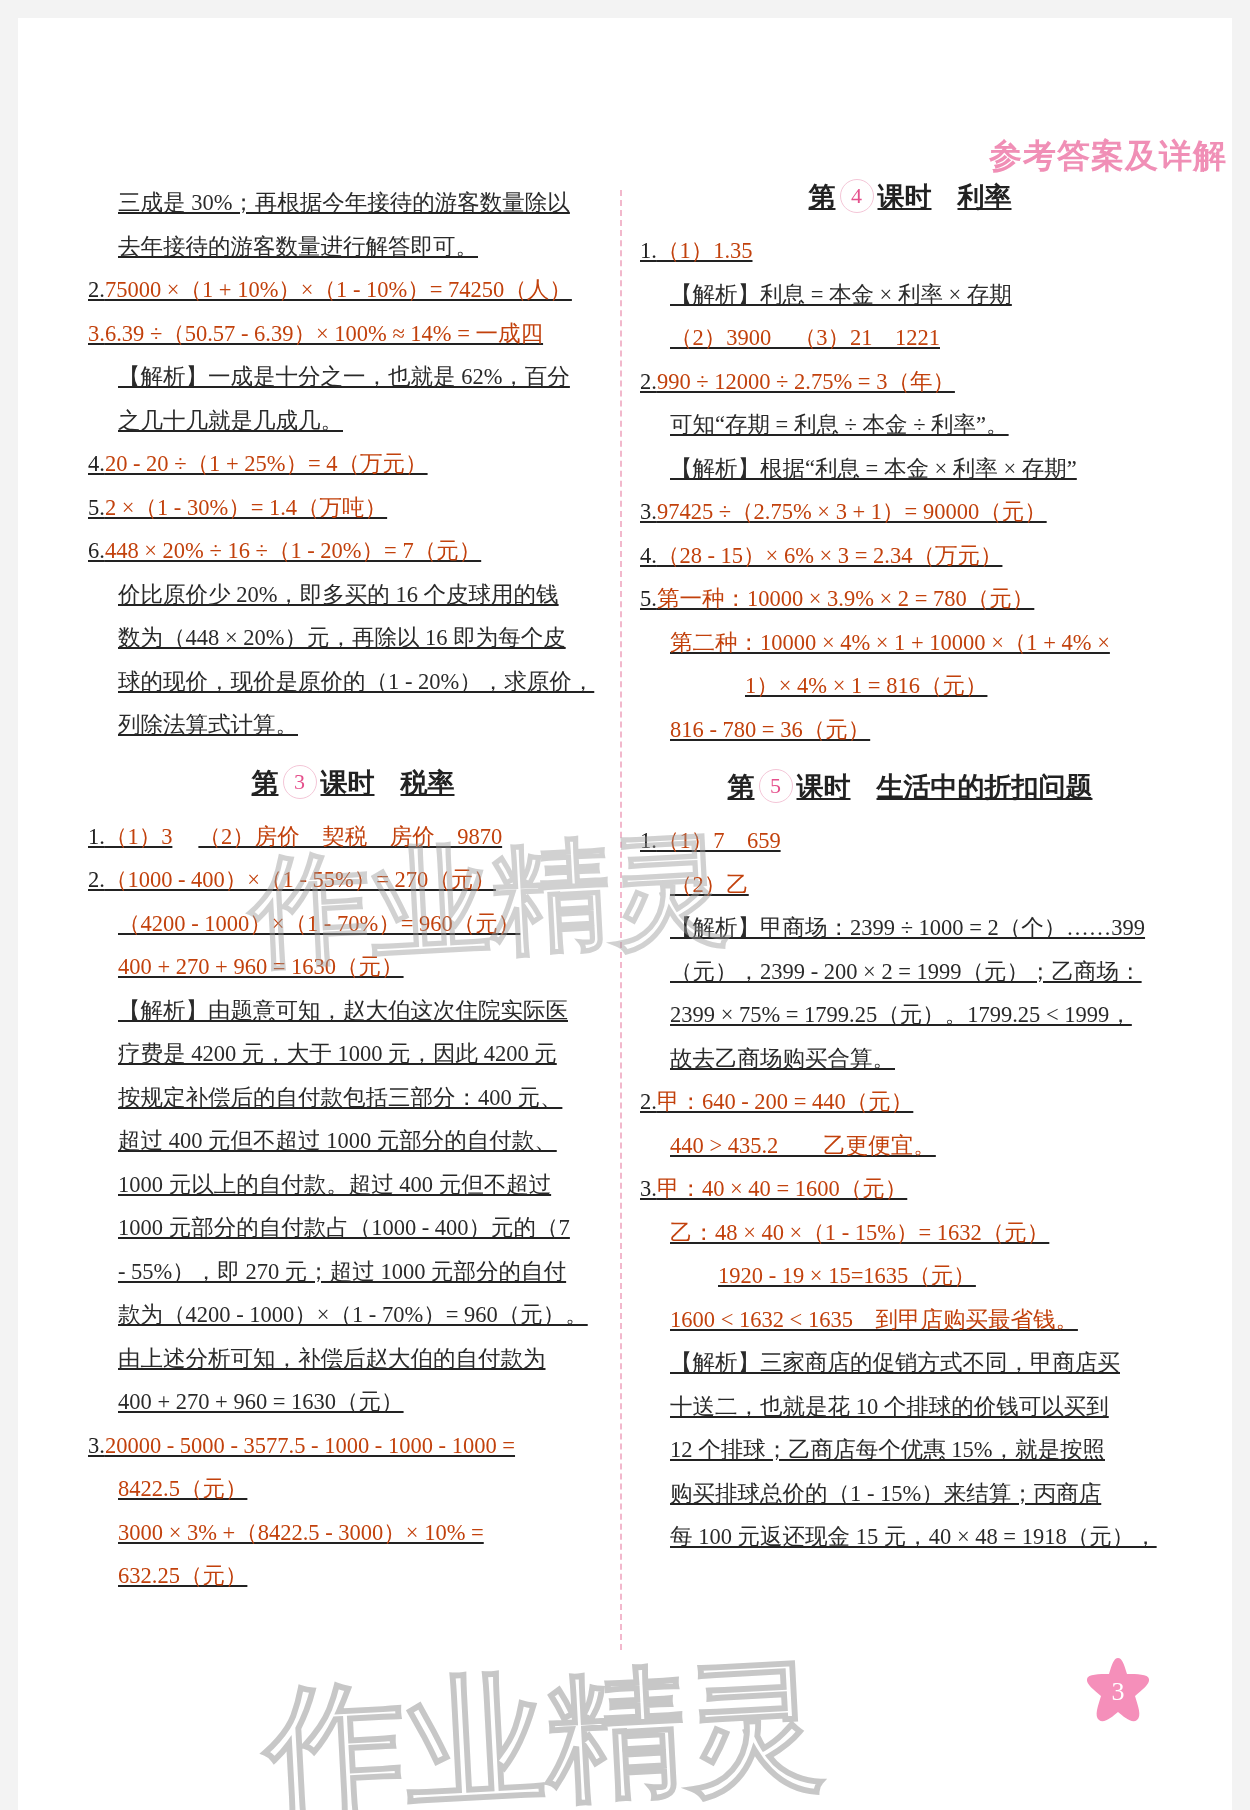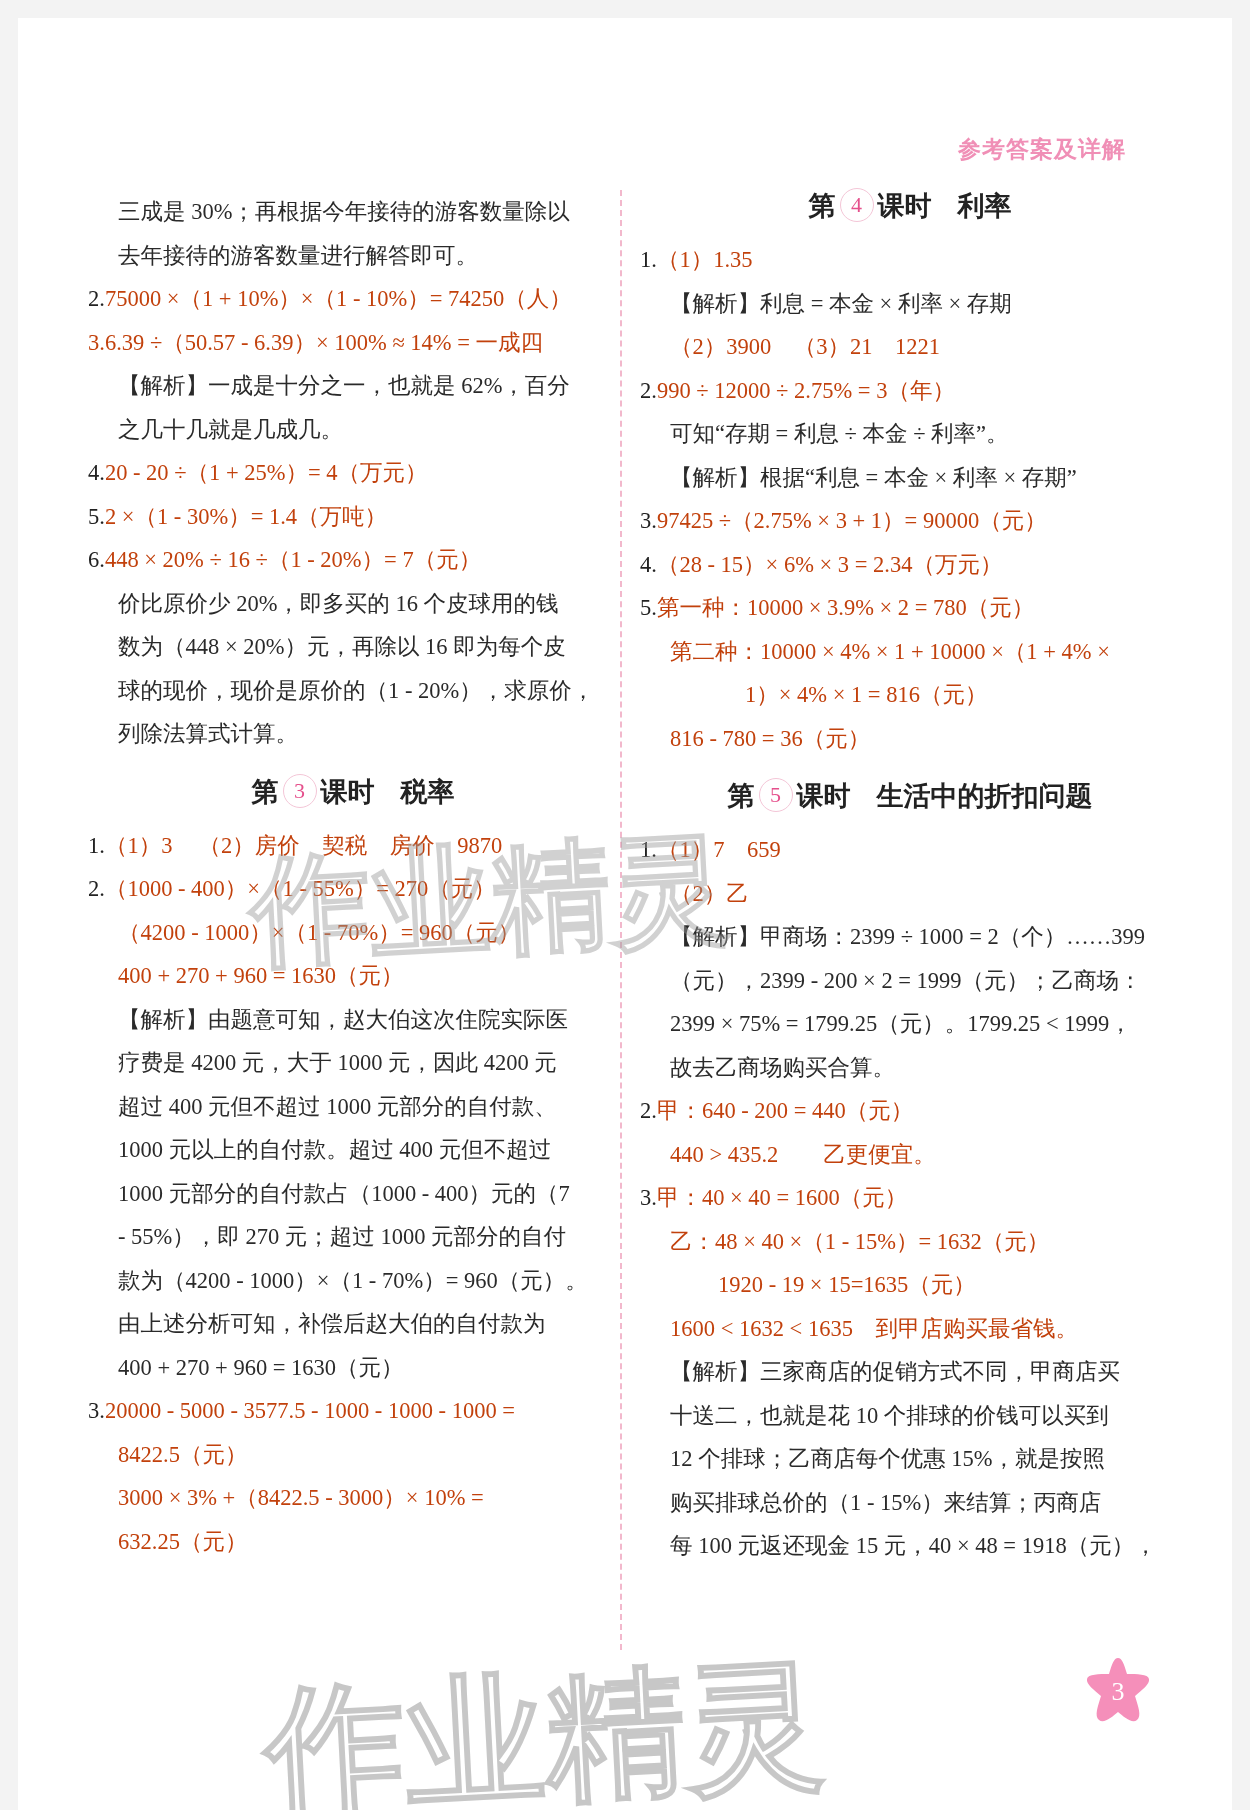--- a/index.html
+++ b/index.html
@@ -9,25 +9,25 @@
       position: relative;
       overflow: hidden;
       font-family: "Liberation Serif", "DejaVu Serif", serif;
       color: #222;
     }
     .page {
       position: absolute; left: 18px; top: 18px; width: 1214px; height: 1792px;
       background: #ffffff;
     }
     .running-header {
-      position: absolute; left: 958px; top: 134px;
-      font-size: 23px; letter-spacing: 1px; font-weight: bold;
+      position: absolute; left: 989px; top: 134px;
+      font-size: 33px; letter-spacing: 1px; font-weight: bold;
       color: #f08fb6;
     }
-    .col { position: absolute; top: 190px; }
+    .col { position: absolute; top: 181px; text-decoration: underline; }
     .col-left { left: 88px; width: 530px; }
     .col-right { left: 640px; width: 540px; }
     .divider {
       position: absolute; left: 620px; top: 190px; height: 1460px;
       border-left: 2px dashed #f2b8cc;
     }
     .line {
       font-size: 22.5px; line-height: 43.5px; white-space: nowrap; position: relative;
     }
     .ind { padding-left: 30px; }
@@ -90,20 +90,21 @@
   <div class="lesson-title">
     <span>第</span><span class="badge">3</span><span>课时</span><span class="gap"></span><span>税率</span>
   </div>
 
   <div class="line"><span class="num">1.</span><span class="ans">（1）3</span><span class="gap"></span><span class="ans">（2）房价　契税　房价　9870</span></div>
   <div class="line"><span class="num">2.</span><span class="ans">（1000 - 400）×（1 - 55%）= 270（元）</span></div>
   <div class="line ind ans">（4200 - 1000）×（1 - 70%）= 960（元）</div>
   <div class="line ind ans">400 + 270 + 960 = 1630（元）</div>
   <div class="line ind exp">【解析】由题意可知，赵大伯这次住院实际医</div>
   <div class="line ind exp">疗费是 4200 元，大于 1000 元，因此 4200 元</div>
+  <div class="line ind exp">按规定补偿后的自付款包括三部分：400 元、</div>
   <div class="line ind exp">超过 400 元但不超过 1000 元部分的自付款、</div>
   <div class="line ind exp">1000 元以上的自付款。超过 400 元但不超过</div>
   <div class="line ind exp">1000 元部分的自付款占（1000 - 400）元的（7</div>
   <div class="line ind exp">- 55%），即 270 元；超过 1000 元部分的自付</div>
   <div class="line ind exp">款为（4200 - 1000）×（1 - 70%）= 960（元）。</div>
   <div class="line ind exp">由上述分析可知，补偿后赵大伯的自付款为</div>
   <div class="line ind exp">400 + 270 + 960 = 1630（元）</div>
   <div class="line"><span class="num">3.</span><span class="ans">20000 - 5000 - 3577.5 - 1000 - 1000 - 1000 =</span></div>
   <div class="line ind ans">8422.5（元）</div>
   <div class="line ind ans">3000 × 3% +（8422.5 - 3000）× 10% =</div>

